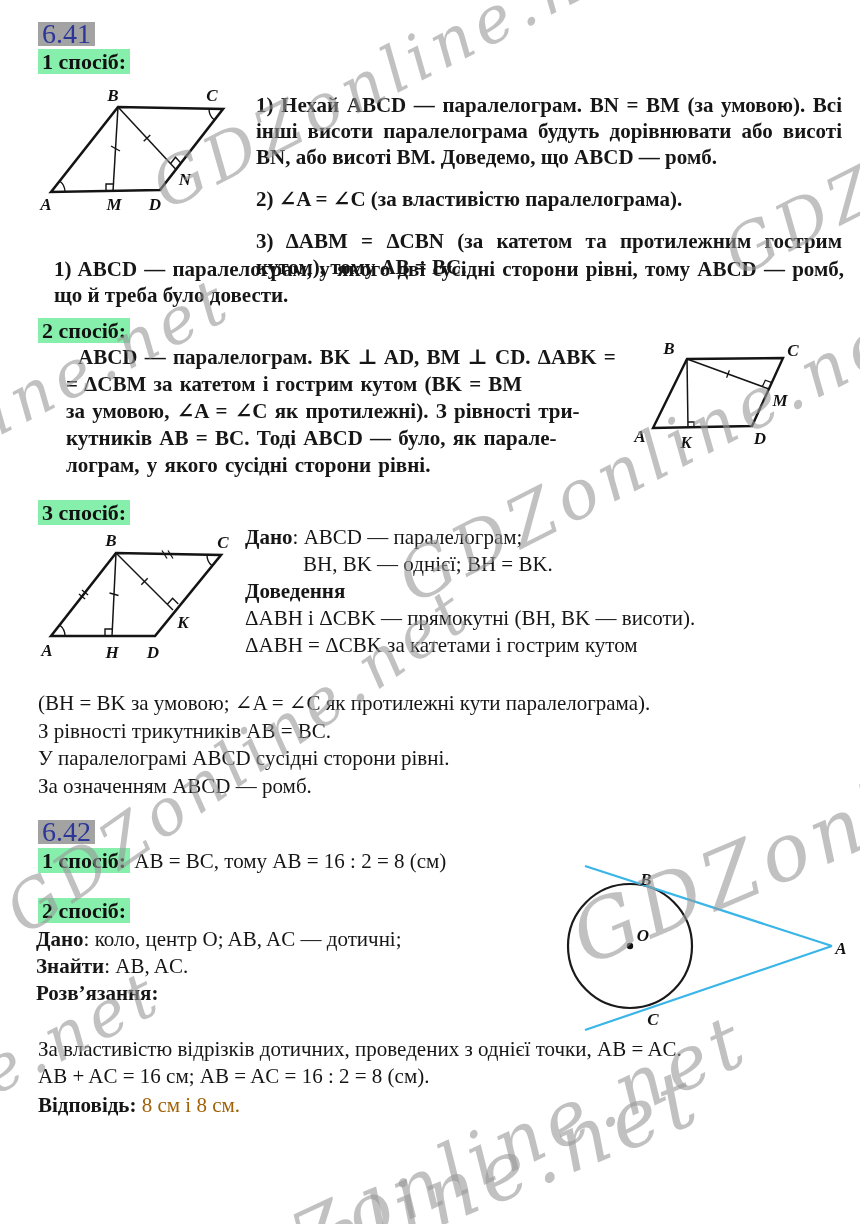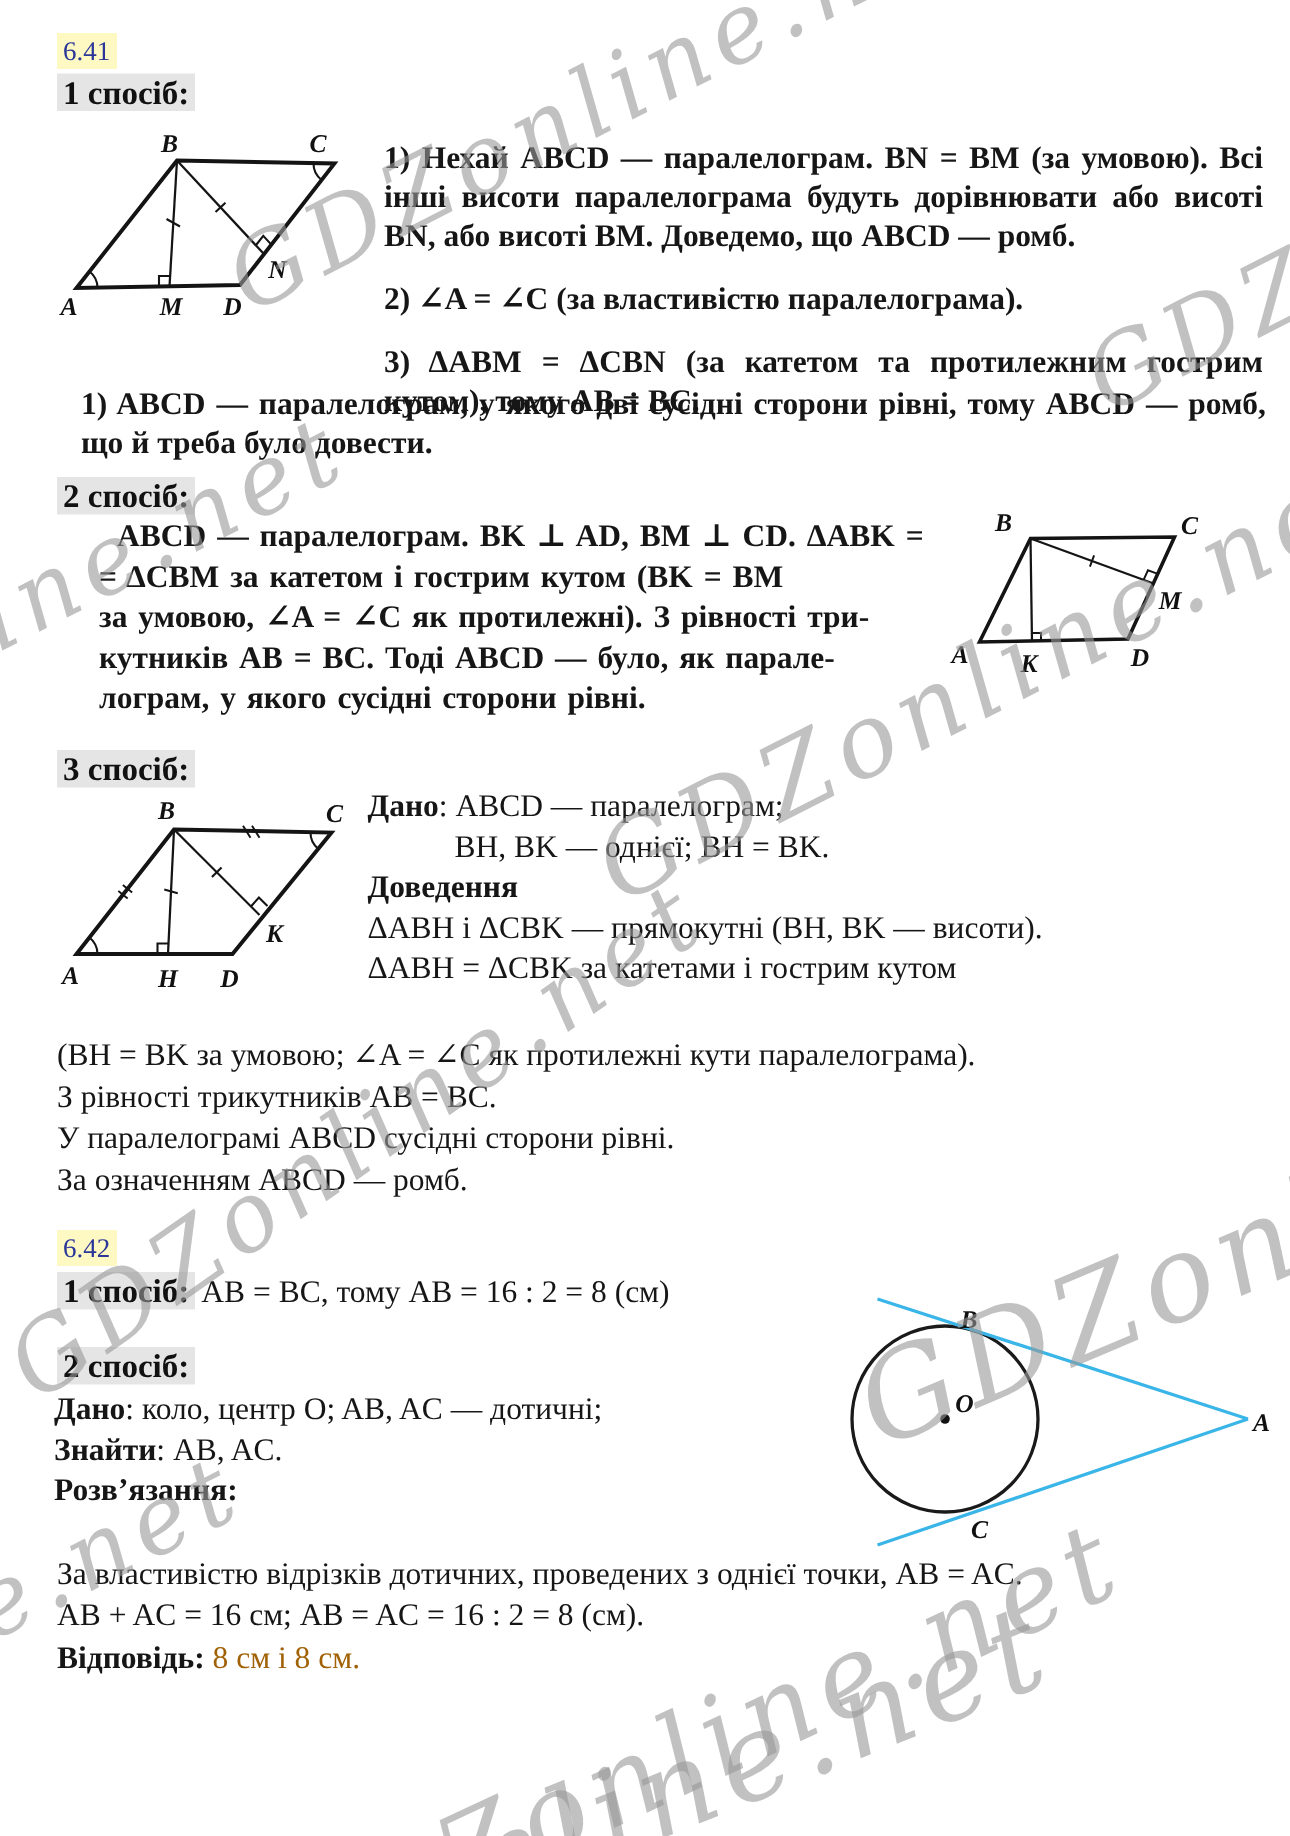--- a/index.html
+++ b/index.html
@@ -1,20 +1,20 @@
 <!DOCTYPE html>
 <html><head>
 <meta charset="utf-8">
 <style>
   html,body{margin:0;padding:0;background:#fff;}
   .page{position:absolute;left:0;top:0;width:860px;height:1224px;overflow:hidden;
         background:#fff;font-family:"Liberation Serif","DejaVu Serif",serif;color:#161616;}
   .abs{position:absolute;}
-  .num{font-size:18px;line-height:24px;background:#fef9c3;color:#2b3699;padding:0 4px;display:inline-block;}
-  .mh{font-size:22px;line-height:25px;font-weight:bold;background:#e5e5e5;color:#111;padding:0 4px;display:inline-block;}
+  .num{font-size:28px;line-height:24px;background:#a3a3a3;color:#2b3699;padding:0 4px;display:inline-block;}
+  .mh{font-size:22px;line-height:25px;font-weight:bold;background:#86efac;color:#111;padding:0 4px;display:inline-block;}
   .txt{font-size:21px;line-height:26px;}
   .txt p{margin:16px;text-align:justify;font-weight:bold;}
   .lines div{white-space:nowrap;}
   .b{font-weight:bold;}
   .blue{color:#a16207;}
   .m2block{font-size:21px;line-height:27px;font-weight:700;word-spacing:2px;}
   .m2block div{white-space:nowrap;margin-left:24px;}
   .wm{position:absolute;font-family:"DejaVu Serif",serif;font-style:italic;
       color:#999;opacity:0.6;letter-spacing:6px;white-space:nowrap;
       transform-origin:0 0;pointer-events:none;z-index:5;}

